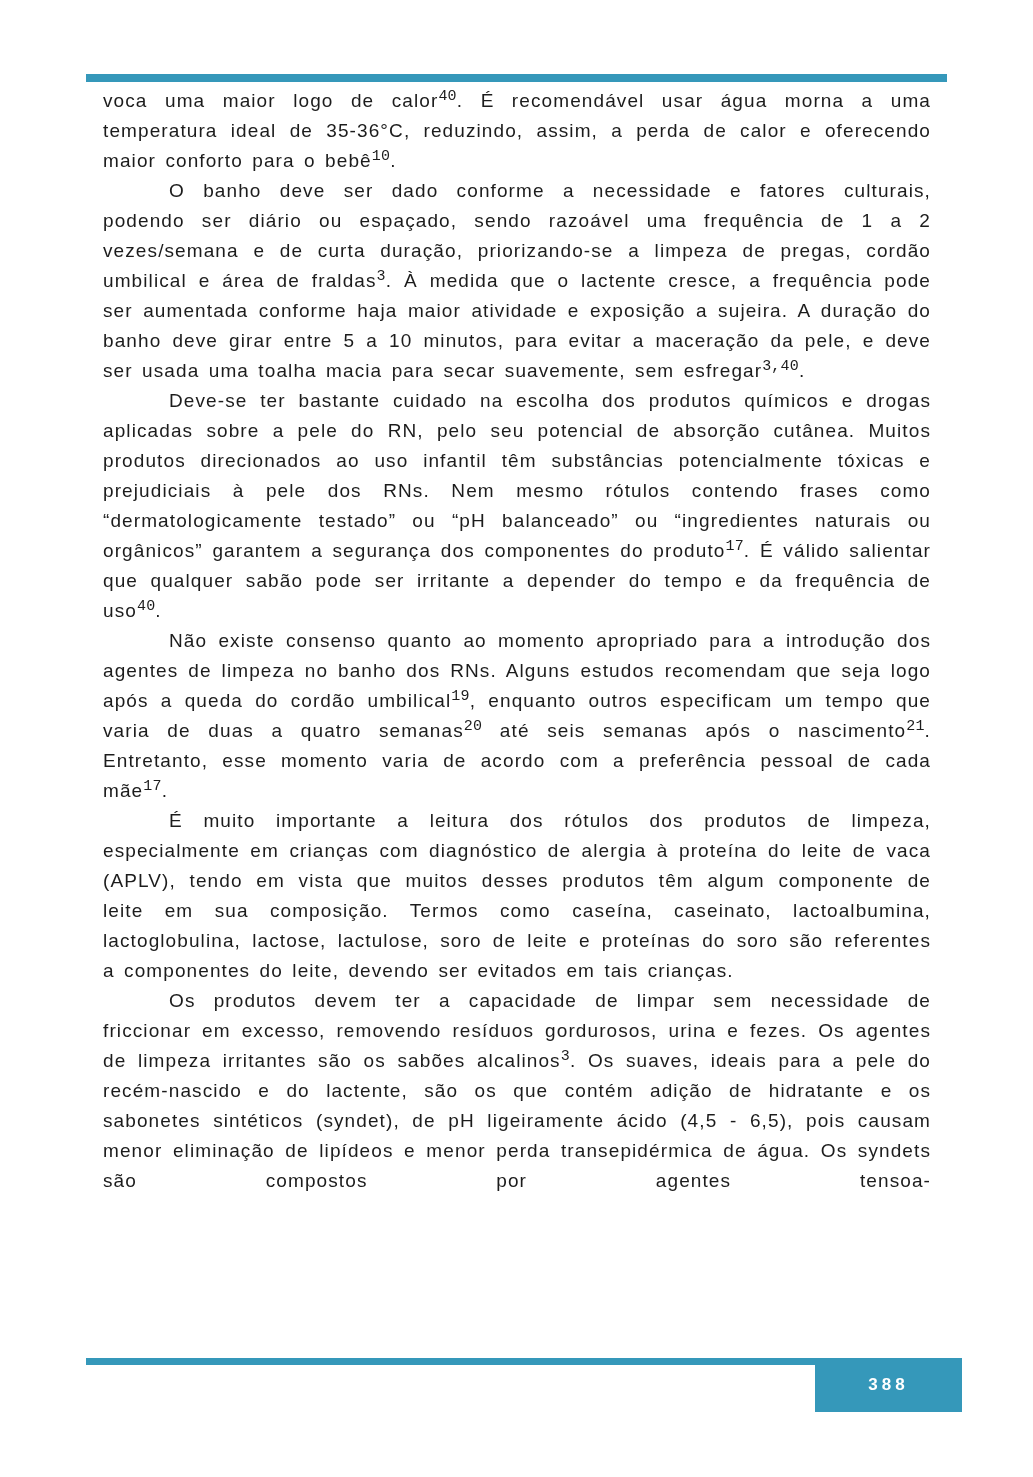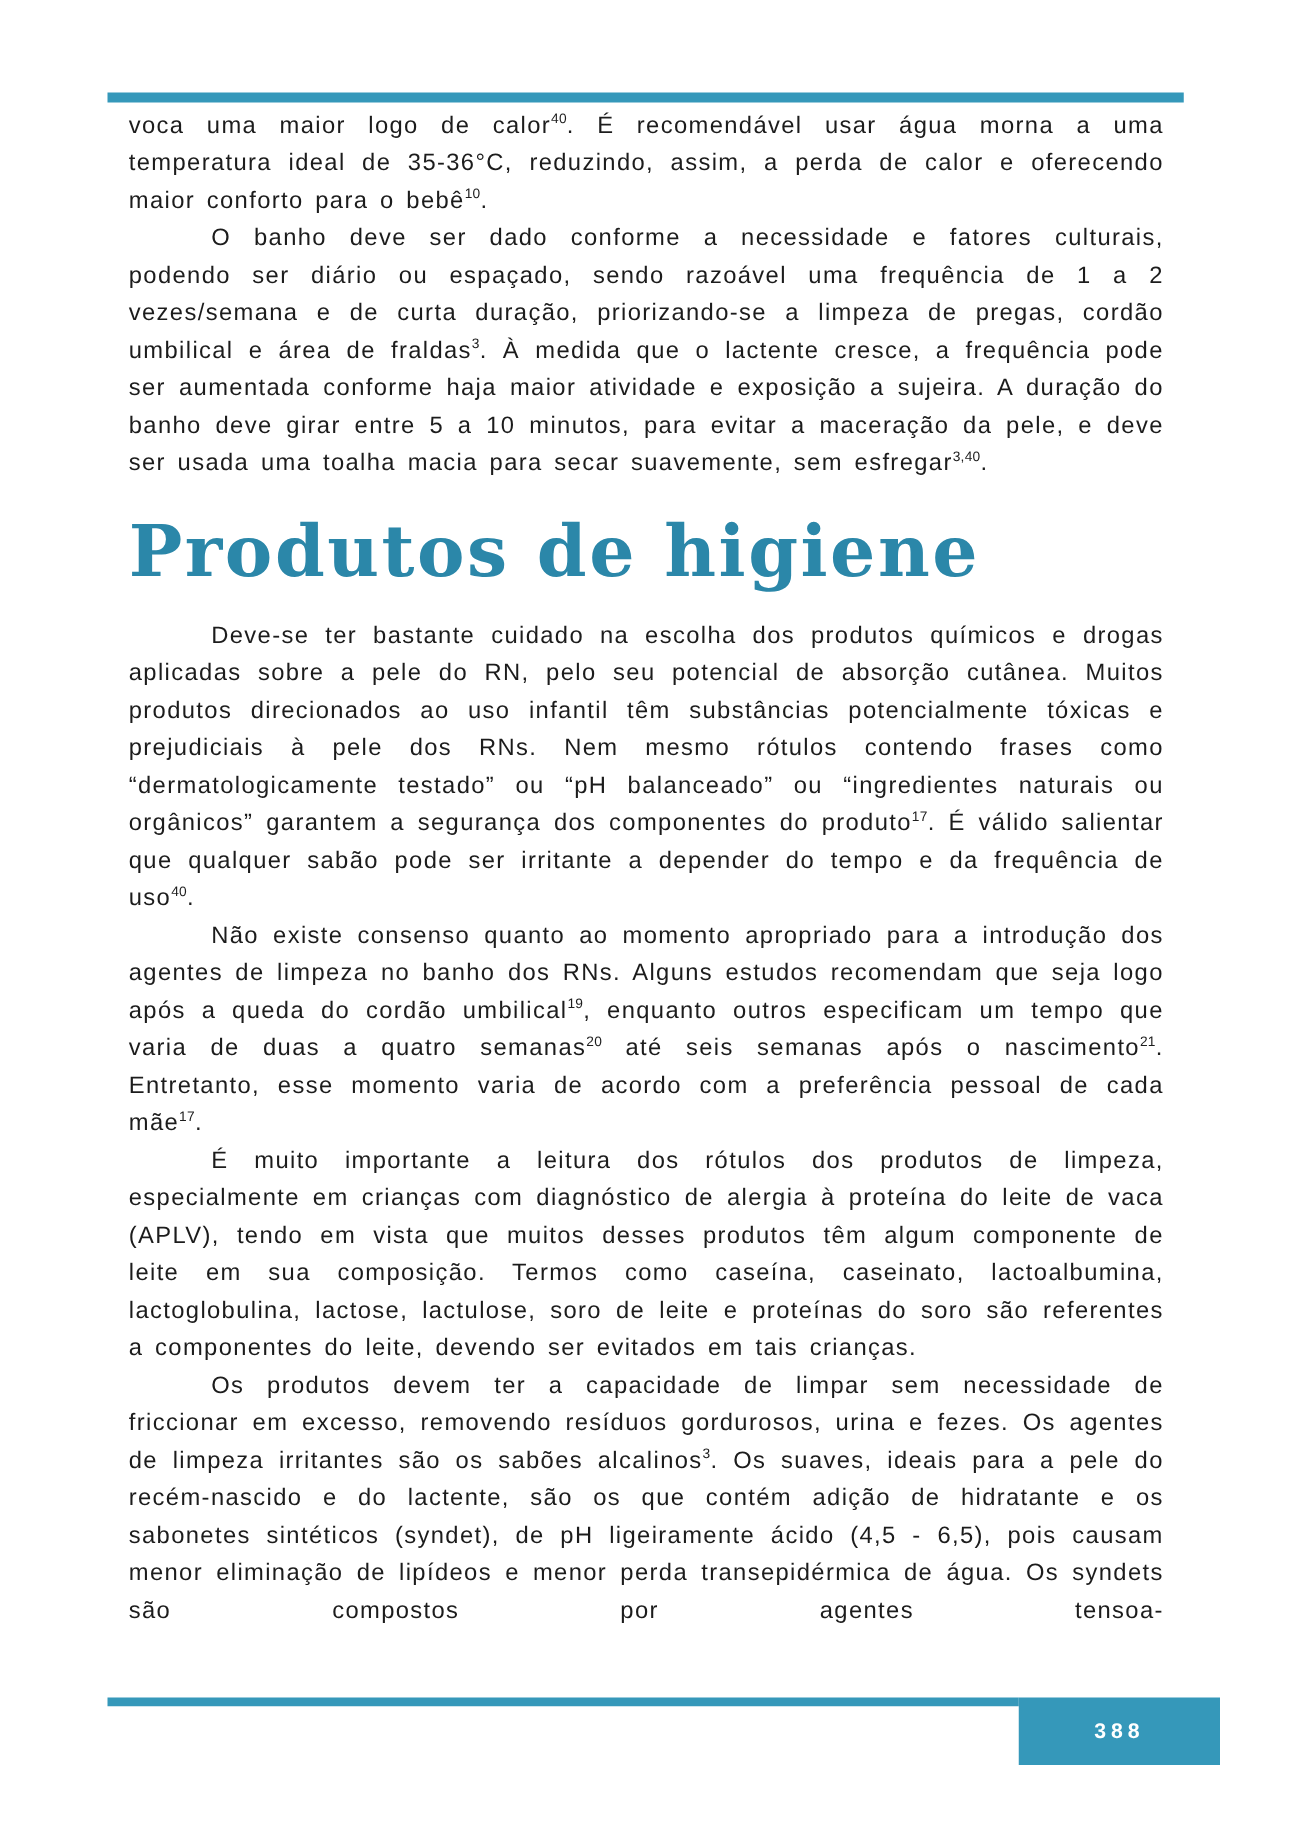--- a/index.html
+++ b/index.html
@@ -33,44 +33,45 @@
     font-size: 19px;
     line-height: 30px;
     letter-spacing: 1.1px;
     word-spacing: 3px;
     text-align: justify;
     color: var(--text-color);
   }
   p.indent { text-indent: 66px; }
   p.justify-last { text-align-last: justify; }
   p.body sup {
-    font-size: 11px;
+    font-size: 15px;
     line-height: 0;
     letter-spacing: 0.2px;
     vertical-align: super;
+    font-family: Liberation Mono, monospace;
   }
   h1.section-heading {
     font-family: "DejaVu Serif", serif;
     font-weight: bold;
     color: var(--heading-teal);
     font-size: 57px;
     line-height: 64px;
     letter-spacing: 2px;
     margin: 24px 0 20px 0;
   }
   .bottom-bar {
     position: absolute;
     left: 86px; top: 1358px;
     width: 729px; height: 7px;
     background: var(--accent-teal);
   }
   .page-num-box {
     position: absolute;
     left: 815px; top: 1358px;
-    width: 161px; height: 54px;
+    width: 147px; height: 54px;
     background: var(--accent-teal);
     display: flex;
     align-items: center;
     justify-content: center;
     text-align: center;
   }
   .page-num {
     color: #ffffff;
     font-weight: bold;
     font-size: 17px;
@@ -81,21 +82,20 @@
 <body>
 
 <div class="page">
 
   <div class="top-bar"></div>
 
   <div class="content">
     <p class="body"><span>voca uma maior logo de calor</span><sup>40</sup><span>. É recomendável usar água morna a uma temperatura ideal de 35-36°C, reduzindo, assim, a perda de calor e oferecendo maior conforto para o bebê</span><sup>10</sup><span>.</span></p>
     <p class="body indent"><span>O banho deve ser dado conforme a necessidade e fatores culturais, podendo ser diário ou espaçado, sendo razoável uma frequência de 1 a 2 vezes/semana e de curta duração, priorizando-se a limpeza de pregas, cordão umbilical e área de fraldas</span><sup>3</sup><span>. À medida que o lactente cresce, a frequência pode ser aumentada conforme haja maior atividade e exposição a sujeira. A duração do banho deve girar entre 5 a 10 minutos, para evitar a maceração da pele, e deve ser usada uma toalha macia para secar suavemente, sem esfregar</span><sup>3,40</sup><span>.</span></p>
 
-    <h1 class="section-heading">Produtos de higiene</h1>
 
     <p class="body indent"><span>Deve-se ter bastante cuidado na escolha dos produtos químicos e drogas aplicadas sobre a pele do RN, pelo seu potencial de absorção cutânea. Muitos produtos direcionados ao uso infantil têm substâncias potencialmente tóxicas e prejudiciais à pele dos RNs. Nem mesmo rótulos contendo frases como “dermatologicamente testado” ou “pH balanceado” ou “ingredientes naturais ou orgânicos” garantem a segurança dos componentes do produto</span><sup>17</sup><span>. É válido salientar que qualquer sabão pode ser irritante a depender do tempo e da frequência de uso</span><sup>40</sup><span>.</span></p>
     <p class="body indent"><span>Não existe consenso quanto ao momento apropriado para a introdução dos agentes de limpeza no banho dos RNs. Alguns estudos recomendam que seja logo após a queda do cordão umbilical</span><sup>19</sup><span>, enquanto outros especificam um tempo que varia de duas a quatro semanas</span><sup>20</sup><span> até seis semanas após o nascimento</span><sup>21</sup><span>. Entretanto, esse momento varia de acordo com a preferência pessoal de cada mãe</span><sup>17</sup><span>.</span></p>
     <p class="body indent"><span>É muito importante a leitura dos rótulos dos produtos de limpeza, especialmente em crianças com diagnóstico de alergia à proteína do leite de vaca (APLV), tendo em vista que muitos desses produtos têm algum componente de leite em sua composição. Termos como caseína, caseinato, lactoalbumina, lactoglobulina, lactose, lactulose, soro de leite e proteínas do soro são referentes a componentes do leite, devendo ser evitados em tais crianças.</span></p>
     <p class="body indent justify-last"><span>Os produtos devem ter a capacidade de limpar sem necessidade de friccionar em excesso, removendo resíduos gordurosos, urina e fezes. Os agentes de limpeza irritantes são os sabões alcalinos</span><sup>3</sup><span>. Os suaves, ideais para a pele do recém-nascido e do lactente, são os que contém adição de hidratante e os sabonetes sintéticos (syndet), de pH ligeiramente ácido (4,5 - 6,5), pois causam menor eliminação de lipídeos e menor perda transepidérmica de água. Os syndets são compostos por agentes tensoa-</span></p>
   </div>
 
   <div class="bottom-bar"></div>
 
   <div class="page-num-box">

